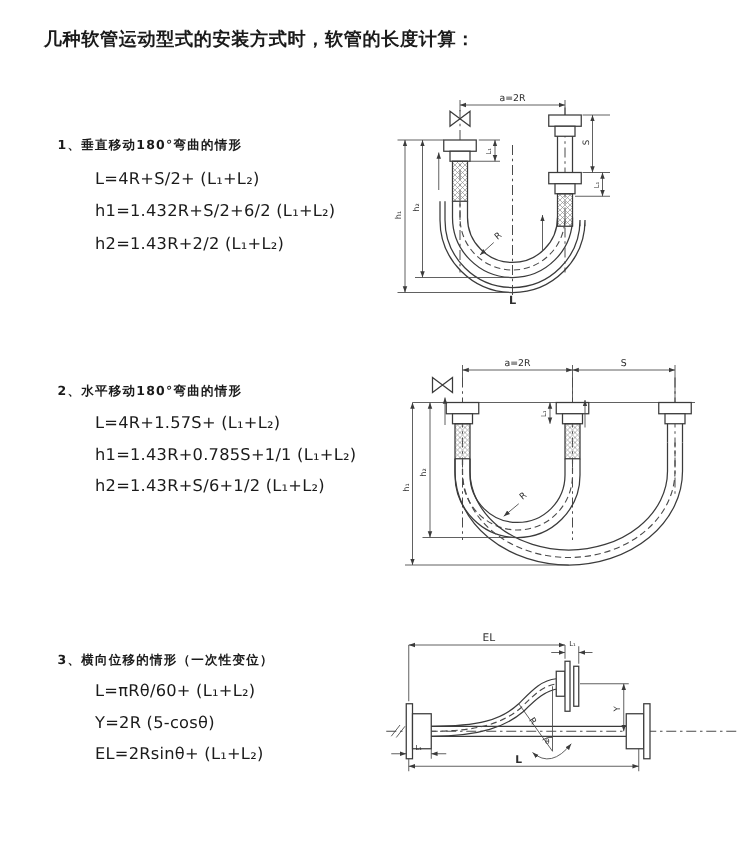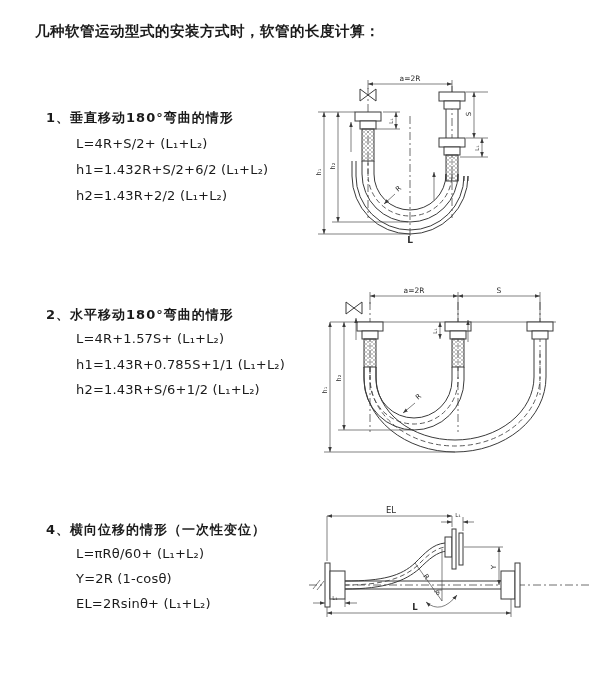--- a/index.html
+++ b/index.html
@@ -3,21 +3,21 @@
 <meta charset="utf-8">
 <style>
   html,body{margin:0;padding:0;}
   body{
     width:600px;height:675px;position:relative;background:#ffffff;
     font-family:"DejaVu Sans","Liberation Sans",sans-serif;color:#1b1b1b;
     overflow:hidden;
   }
   .abs{position:absolute;white-space:nowrap;}
   .title{font-size:14.5px;font-weight:700;letter-spacing:.5px;}
-  .h{font-size:13px;font-weight:700;letter-spacing:1px;}
+  .h{font-size:10px;font-weight:700;letter-spacing:1px;}
   .f{font-size:13px;font-weight:400;letter-spacing:.2px;}
   svg{position:absolute;overflow:visible;}
   svg text{font-family:"DejaVu Sans",sans-serif;fill:#2e2e2e;}
   .s{stroke:#3b3b3b;stroke-width:1;fill:none;}
   .thin{stroke:#4a4a4a;stroke-width:.7;fill:none;}
   .cl{stroke:#4a4a4a;stroke-width:.8;fill:none;stroke-dasharray:8 3 2 3;}
   .hd{stroke:#4a4a4a;stroke-width:.9;fill:none;stroke-dasharray:5 3;}
   .fr{fill:#ffffff;stroke:#3b3b3b;stroke-width:1;}
   .br{stroke:#3b3b3b;stroke-width:1;}
 </style>
@@ -29,23 +29,23 @@
 <div class="abs h" style="left:46px;top:109px">1、垂直移动180°弯曲的情形</div>
 <div class="abs f" style="left:76px;top:136px">L=4R+S/2+ (L₁+L₂)</div>
 <div class="abs f" style="left:76px;top:162px">h1=1.432R+S/2+6/2 (L₁+L₂)</div>
 <div class="abs f" style="left:76px;top:188px">h2=1.43R+2/2 (L₁+L₂)</div>
 
 <div class="abs h" style="left:46px;top:306px">2、水平移动180°弯曲的情形</div>
 <div class="abs f" style="left:76px;top:331px">L=4R+1.57S+ (L₁+L₂)</div>
 <div class="abs f" style="left:76px;top:357px">h1=1.43R+0.785S+1/1 (L₁+L₂)</div>
 <div class="abs f" style="left:76px;top:382px">h2=1.43R+S/6+1/2 (L₁+L₂)</div>
 
-<div class="abs h" style="left:46px;top:521px">4、横向位移的情形（一次性变位）</div>
+<div class="abs h" style="left:46px;top:521px">3、横向位移的情形（一次性变位）</div>
 <div class="abs f" style="left:76px;top:546px">L=πRθ/60+ (L₁+L₂)</div>
-<div class="abs f" style="left:76px;top:571px">Y=2R (1-cosθ)</div>
+<div class="abs f" style="left:76px;top:571px">Y=2R (5-cosθ)</div>
 <div class="abs f" style="left:76px;top:596px">EL=2Rsinθ+ (L₁+L₂)</div>
 
 <svg style="left:308px;top:68px" width="240" height="178" viewBox="0 0 240 178">
   <defs>
     <marker id="ar1" viewBox="0 0 10 10" refX="9" refY="5" markerWidth="8" markerHeight="8" orient="auto-start-reverse">
       <path d="M0,1.8 L9,5 L0,8.2 z" fill="#3b3b3b"></path>
     </marker>
     <pattern id="p1" width="4" height="4" patternUnits="userSpaceOnUse">
       <path d="M0,4 L4,0 M0,0 L4,4" stroke="#8a8a8a" stroke-width=".5"></path>
     </pattern>

